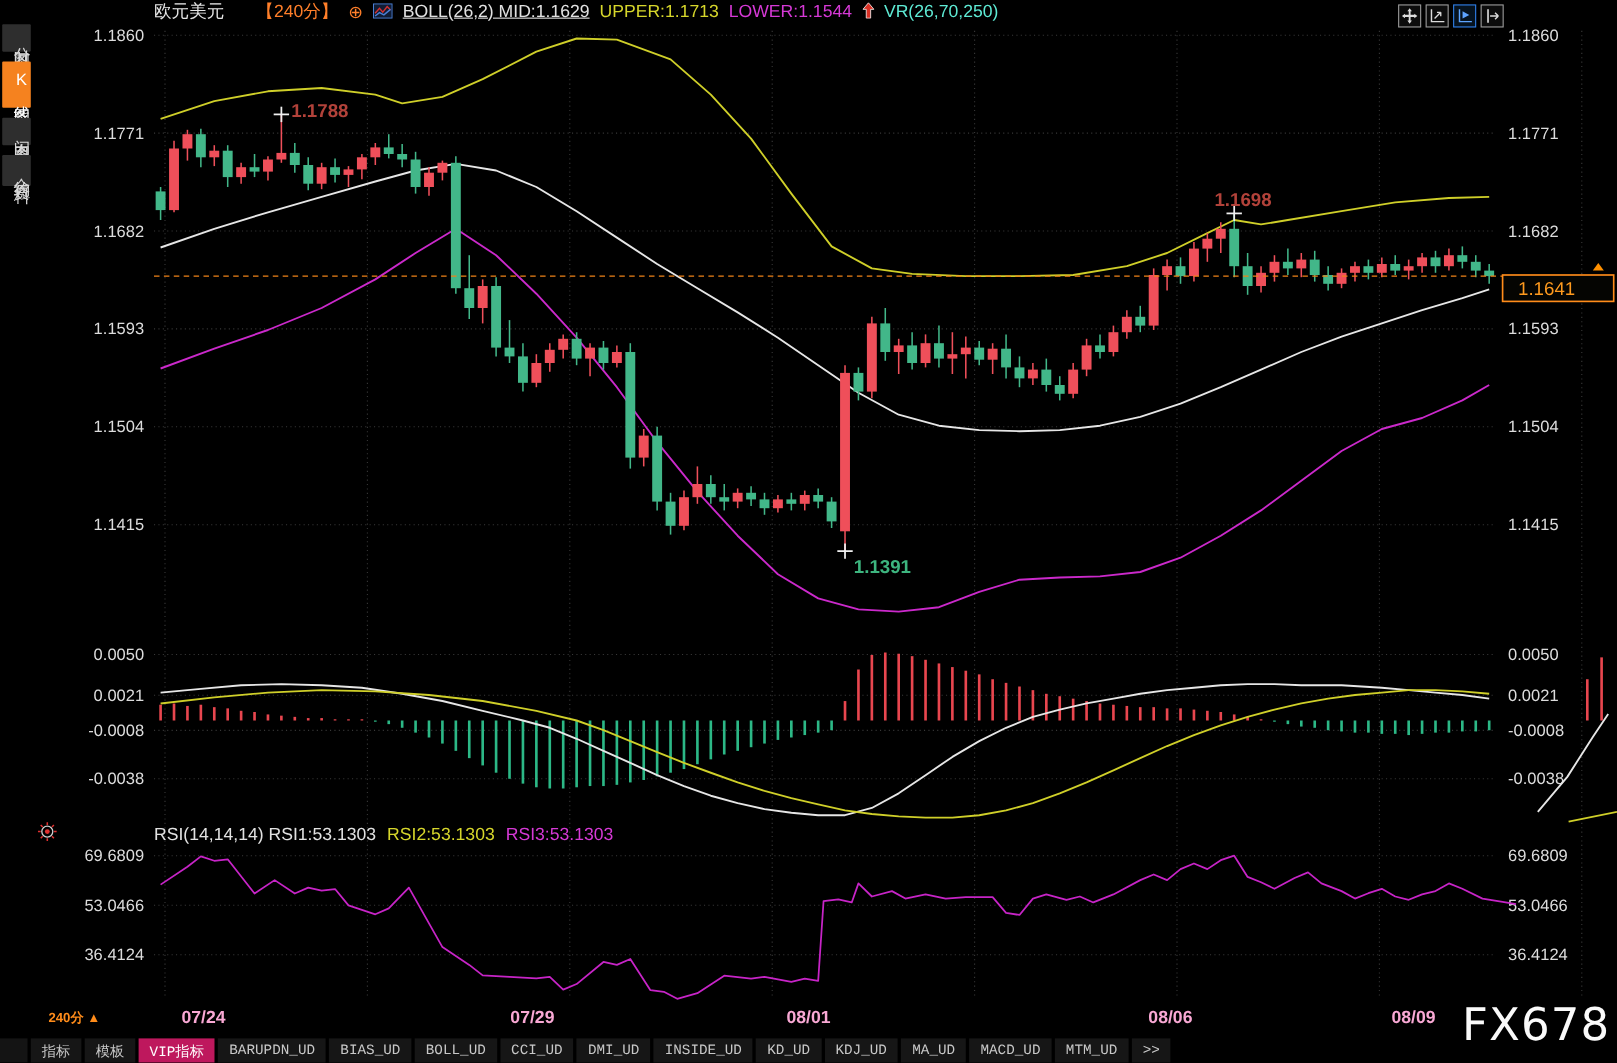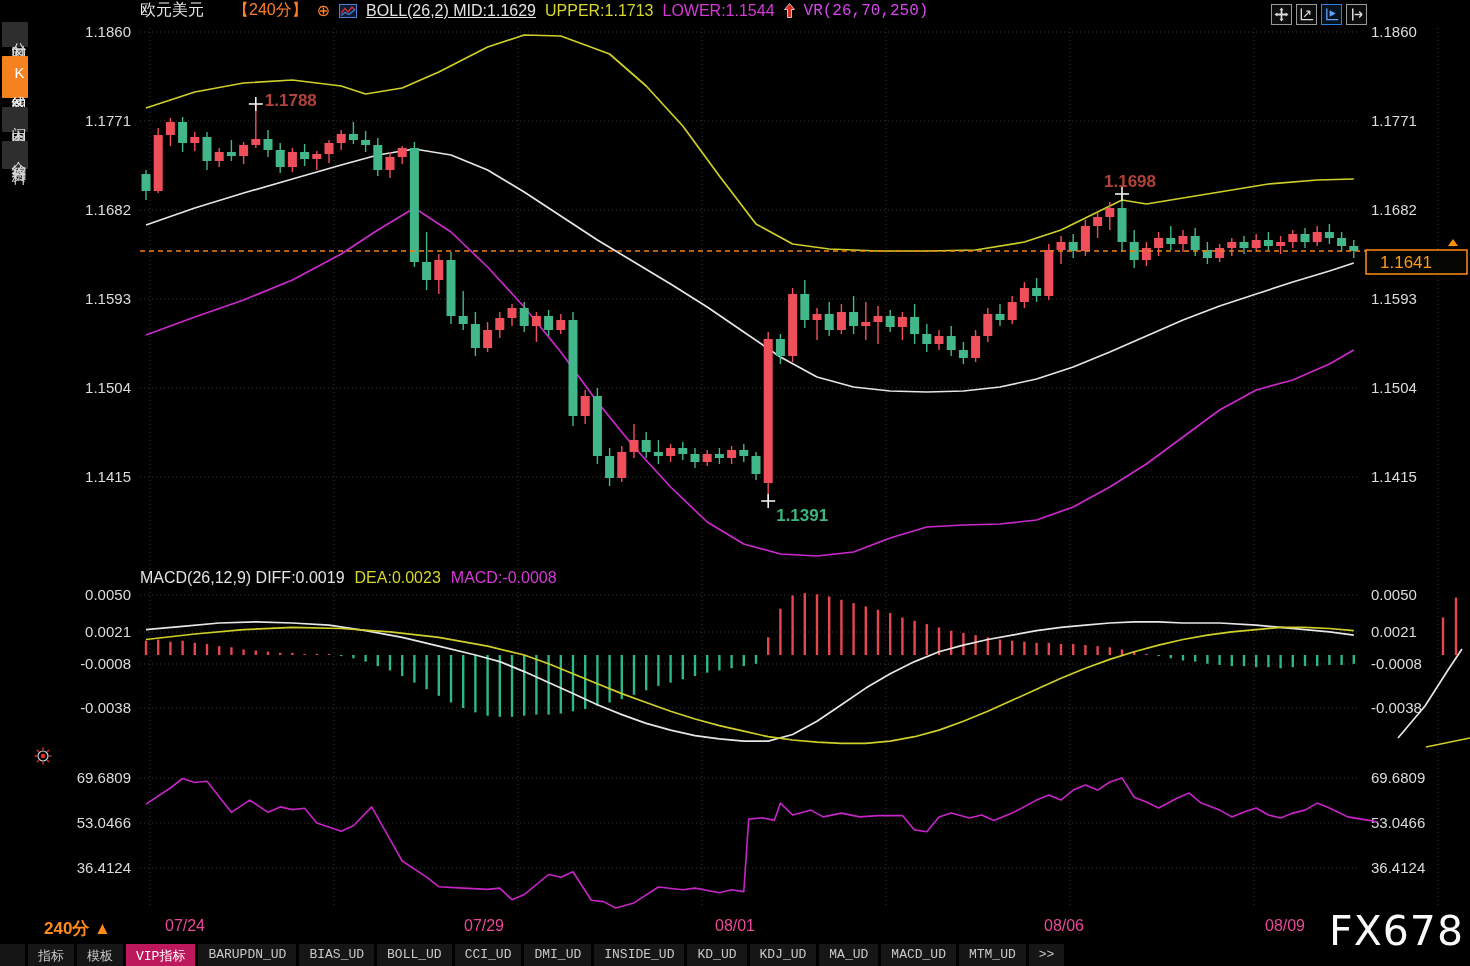--- a/index.html
+++ b/index.html
@@ -22,22 +22,22 @@
   .tool-btn.active{border-color:#2f7fe8;background:#06131f;}
 
   
   .panel-header{position:absolute;font-size:16px;white-space:nowrap;display:flex;gap:10px;}
   #macd-header{left:140px;top:569px;}
   #rsi-header{left:140px;top:751px;}
   #burst-icon{position:absolute;left:34px;top:747px;}
 
   
   #time-strip{position:absolute;left:0;top:908px;width:1470px;height:36px;}
-  #interval-label{position:absolute;left:44px;top:9px;color:#ff8c1a;font-weight:bold;font-size:17px;}
-  .day-label{position:absolute;top:9px;transform:translateX(-50%);color:#ec4899;font-weight:normal;font-size:16px;}
+  #interval-label{position:absolute;left:44px;top:9px;color:#ff8c1a;font-weight:bold;font-size:12px;}
+  .day-label{position:absolute;top:9px;transform:translateX(-50%);color:#f9a8d4;font-weight:bold;font-size:16px;}
   #watermark{position:absolute;right:6px;top:-1px;font-size:41px;color:#fafafa;letter-spacing:1px;font-family:"DejaVu Sans",sans-serif;}
 
   
   #tabbar{position:absolute;left:28px;top:944px;height:36px;display:flex;gap:3px;}
   .tab{background:#161616;color:#c8c8c8;padding:3px 10px 4px 10px;font-size:13px;font-family:"Liberation Mono","Liberation Sans",monospace;white-space:nowrap;cursor:pointer;}
   .tab.active{background:#be185d;color:#fff;}
   #corner-box{position:absolute;left:0;top:944px;width:25px;height:22px;background:#141414;}
 </style>
 </head>
 <body>
@@ -443,21 +443,21 @@
           <rect x="0.5" y="0.5" width="17" height="13" fill="#101c34" stroke="#4a7fd4"></rect>
           <polyline points="2,9 6,4.5 9,8 13,3 16,6" stroke="#d43030" stroke-width="1.3" fill="none"></polyline>
           <polyline points="2,11.5 6,8.5 10,10.5 16,5.5" stroke="#4a7fd4" stroke-width="1.3" fill="none"></polyline>
         </svg></span>
       <span style="color: rgb(226, 226, 226); text-decoration: underline;">BOLL(26,2) MID:1.1629</span>
       <span style="color: rgb(214, 214, 43);">UPPER:1.1713</span>
       <span style="color: rgb(214, 57, 214);">LOWER:1.1544</span>
       <span><svg width="11" height="15" viewBox="0 0 11 15" style="vertical-align:-2px">
           <path d="M5.5 0.5 L10.5 6.5 H7.5 V14.5 H3.5 V6.5 H0.5 Z" fill="#d93025" stroke="#fff" stroke-width="0.7"></path>
         </svg></span>
-      <span style="color: #d946ef; font-family: Liberation Mono, monospace;">VR(26,70,250)</span>
+      <span style="color: #5eead4;">VR(26,70,250)</span>
     </div>
 
   <div id="toolbar">
       <div class="tool-btn">
         <svg width="15" height="15" viewBox="0 0 16 16">
           <path d="M8 0.5 L10.2 3.5 H8.9 V6.9 H12.5 V5.8 L15.5 8 L12.5 10.2 V9.1 H8.9 V12.5 H10.2 L8 15.5 L5.8 12.5 H7.1 V9.1 H3.5 V10.2 L0.5 8 L3.5 5.8 V6.9 H7.1 V3.5 H5.8 Z" fill="#dcdcdc"></path>
         </svg>
       </div>
       <div class="tool-btn">
         <svg width="15" height="15" viewBox="0 0 16 16">
@@ -472,24 +472,24 @@
         </svg>
       </div>
       <div class="tool-btn">
         <svg width="15" height="15" viewBox="0 0 16 16">
           <path d="M4 1.5 V14.5" stroke="#dcdcdc" stroke-width="1.6"></path>
           <path d="M6 8 H14 M14 8 L10.8 4.8 M14 8 L10.8 11.2" stroke="#dcdcdc" stroke-width="1.4" fill="none"></path>
         </svg>
       </div>
     </div>
 
-  <div id="macd-header" class="panel-header">
-      <span style="color: rgb(226, 226, 226);">MACD(26,12,9) DIFF:0.0019</span>
-      <span style="color: rgb(214, 214, 43);">DEA:0.0023</span>
-      <span style="color: rgb(214, 57, 214);">MACD:-0.0008</span>
+  <div id="rsi-header" class="panel-header">
+      <span style="color: rgb(226, 226, 226);">RSI(14,14,14) RSI1:53.1303</span>
+      <span style="color: rgb(214, 214, 43);">RSI2:53.1303</span>
+      <span style="color: rgb(214, 57, 214);">RSI3:53.1303</span>
     </div>
 
   <span id="burst-icon">
     <svg width="18" height="18" viewBox="0 0 18 18">
       <circle cx="9" cy="9" r="5" fill="none" stroke="#cfcfcf" stroke-width="1.2"></circle>
       <circle cx="9" cy="9" r="2.2" fill="#e03030"></circle>
       <g stroke="#e03030" stroke-width="1.4">
         <line x1="9" y1="0.5" x2="9" y2="3"></line>
           <line x1="9" y1="15" x2="9" y2="17.5"></line>
         <line x1="0.5" y1="9" x2="3" y2="9"></line>

